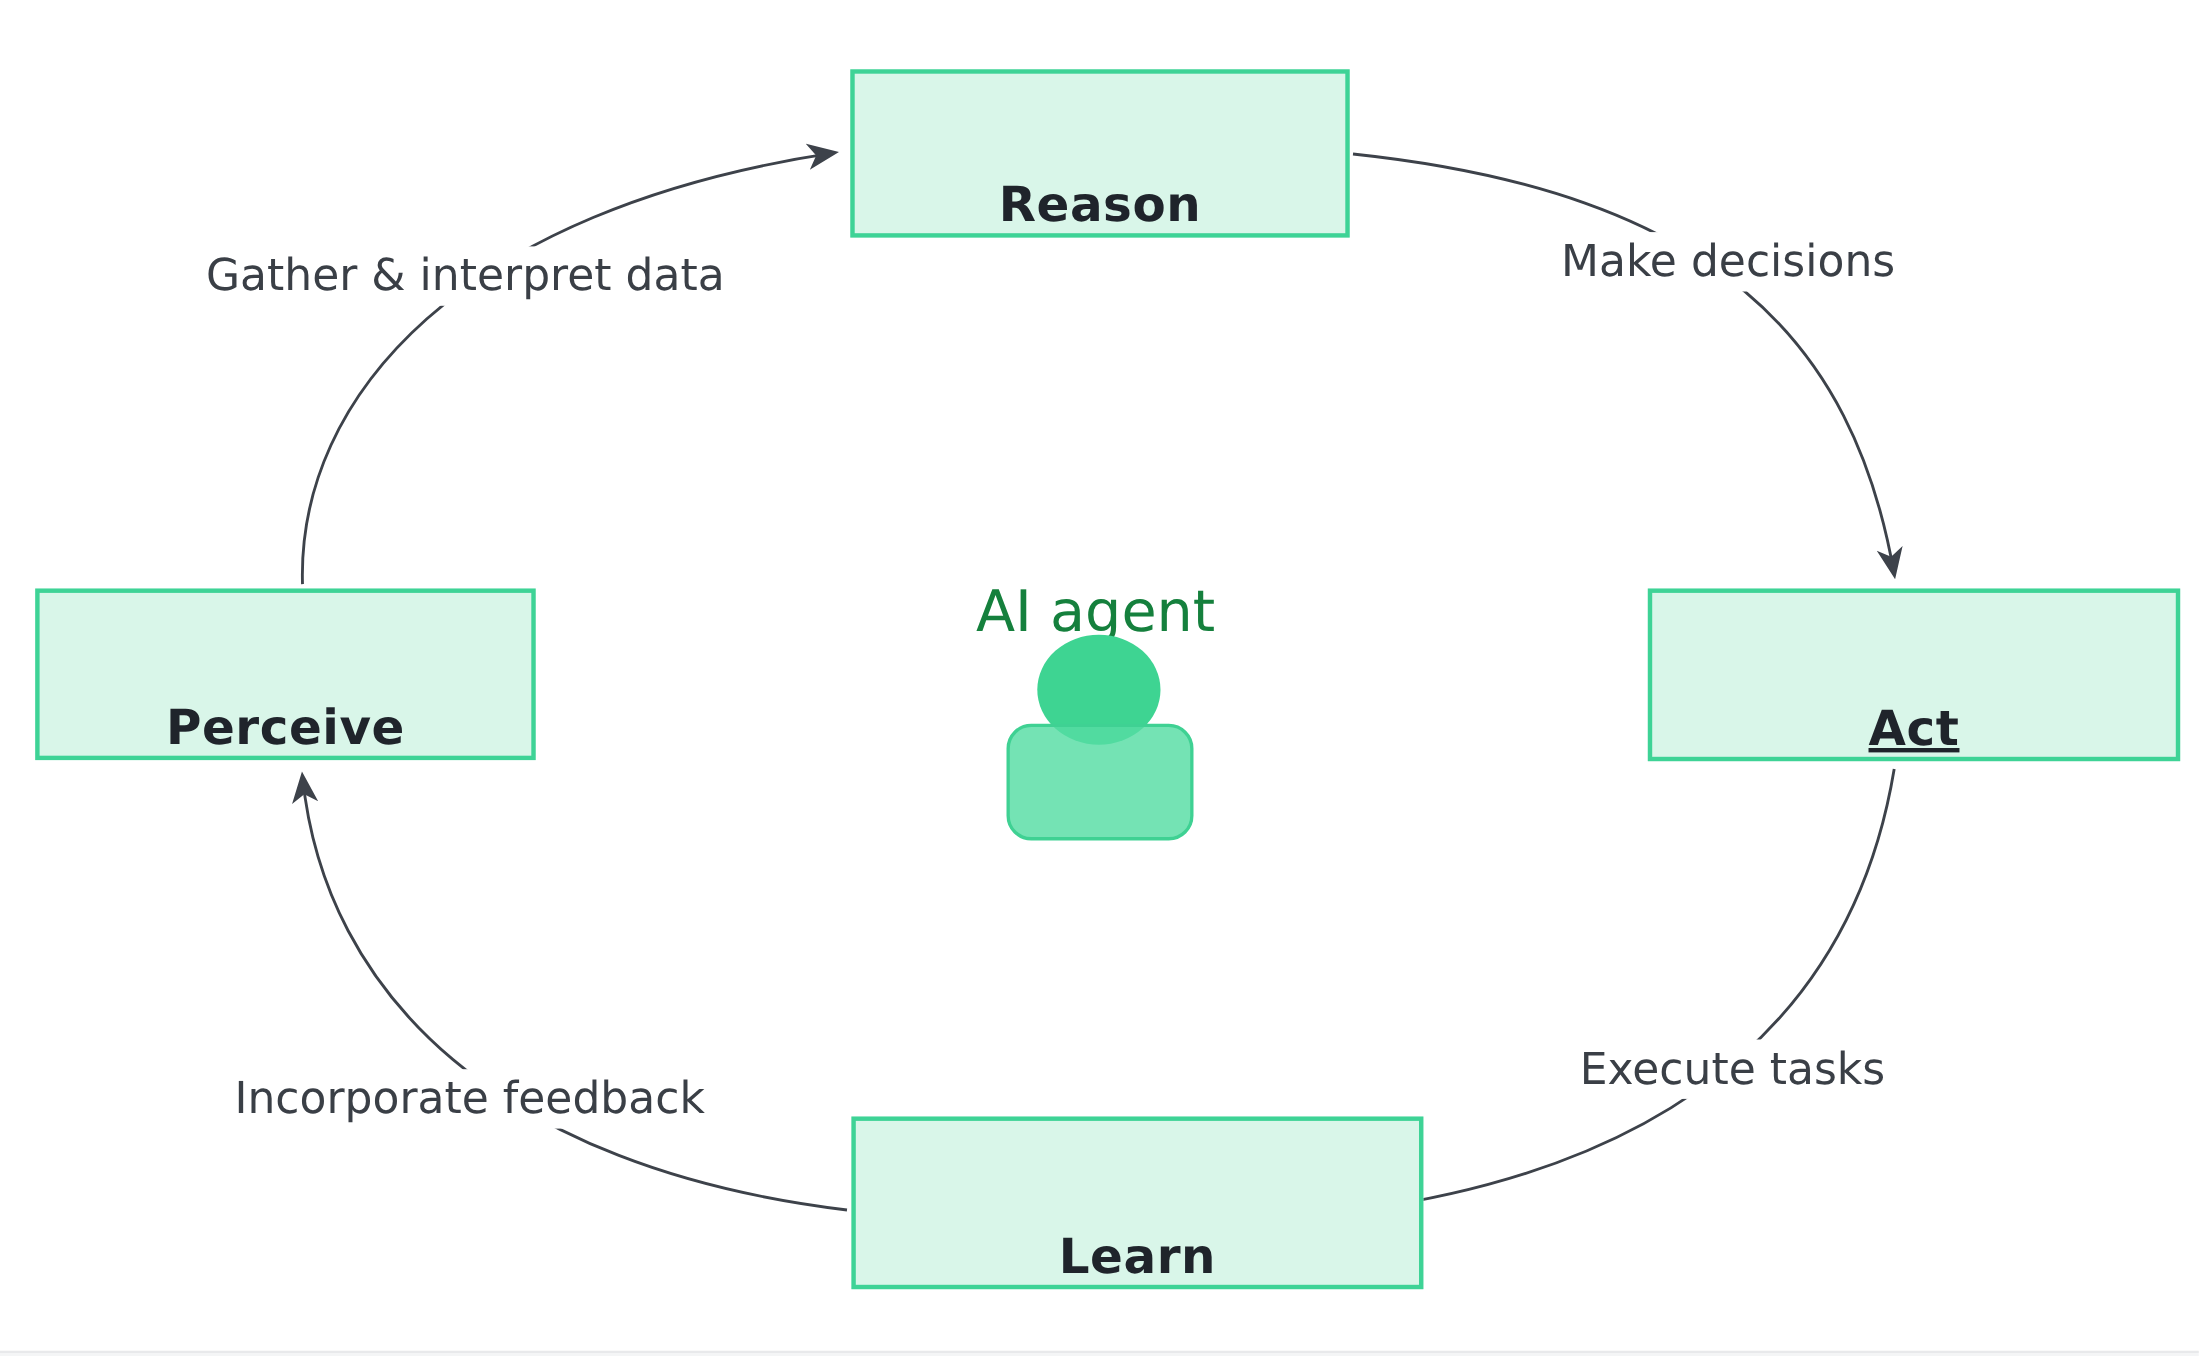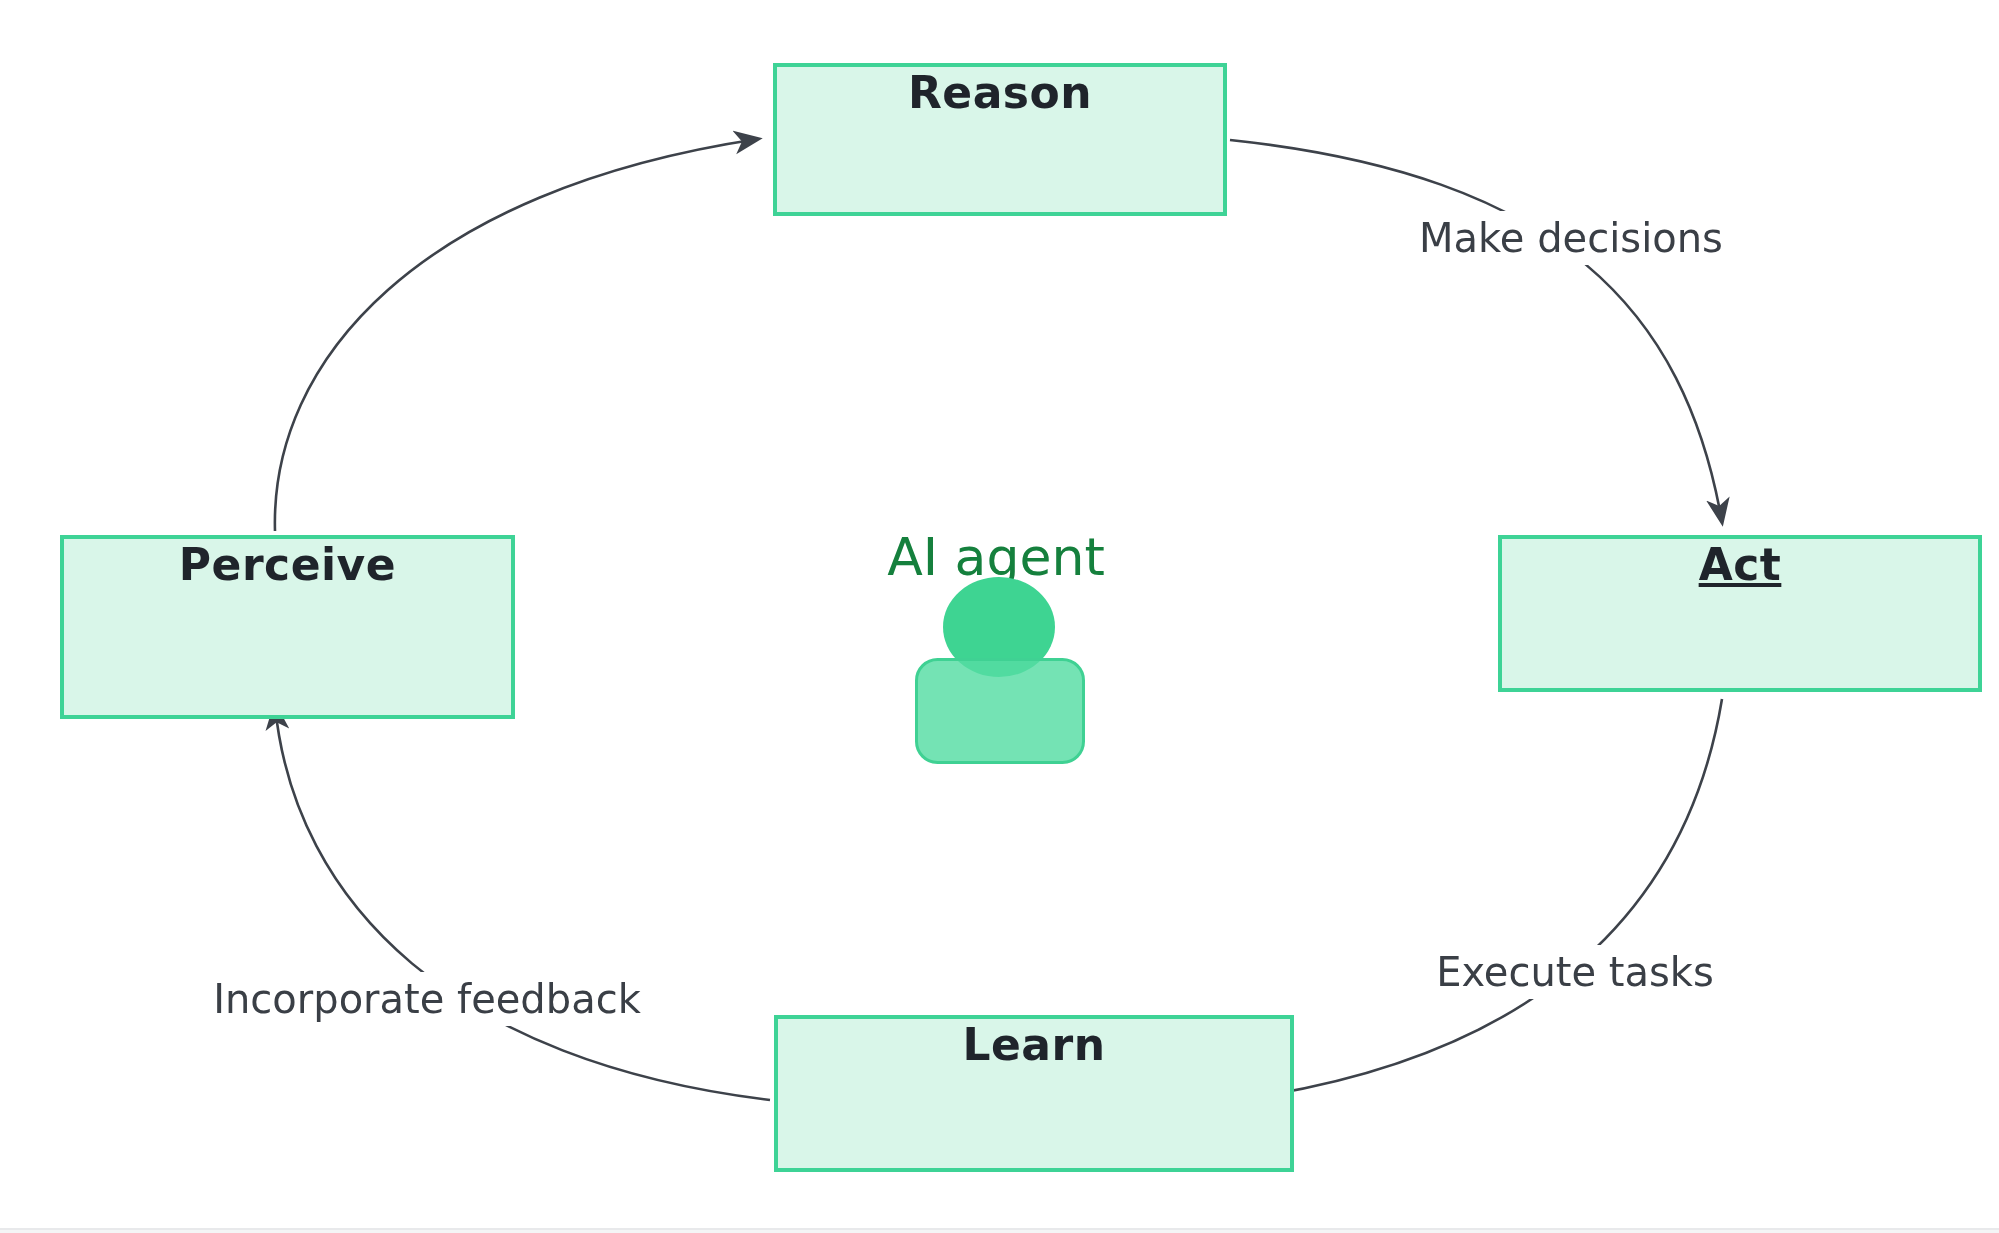--- a/index.html
+++ b/index.html
@@ -14,26 +14,26 @@
     --background:#ffffff;
   }
   *{margin:0;padding:0;box-sizing:border-box;}
   html,body{width:1999px;height:1233px;background:var(--background);
     font-family:"DejaVu Sans","Liberation Sans",sans-serif;}
   .canvas{position:relative;width:1999px;height:1233px;overflow:hidden;background:var(--background);}
   .arcs{position:absolute;left:0;top:0;width:1999px;height:1233px;}
   .arc{fill:none;stroke:var(--edge-line);stroke-width:2.6px;}
   .arrowhead{fill:var(--edge-line);}
   .node{
-    position:absolute;display:flex;align-items:flex-start;justify-content:center;
+    position:absolute;display:flex;align-items:flex-end;justify-content:center;
     background:var(--box-fill);border:4px solid var(--box-border);
     color:var(--box-text);font-size:44px;font-weight:700;letter-spacing:.5px;
   }
   .node-reason  {left:773px; top:63px;  width:454px; height:153px;}
-  .node-perceive{left:60px;  top:535px; width:455px; height:184px;}
+  .node-perceive{left:32px;  top:535px; width:455px; height:156px;}
   .node-act     {left:1498px;top:535px; width:484px; height:157px;text-decoration:underline;}
   .node-learn   {left:774px; top:1015px;width:520px; height:157px;}
   .edge-label{
     position:absolute;transform:translate(-50%,-50%);
     background:var(--background);padding:4px 14px;white-space:nowrap;
     color:var(--edge-text);font-size:40px;font-weight:400;
   }
   .el-gather     {left:423px; top:251px;}
   .el-make       {left:1571px;top:238px;}
   .el-execute    {left:1575px;top:972px;}
@@ -73,20 +73,21 @@
   <div class="node node-act">
     <span>Act</span>
   </div>
   <div class="node node-learn">
     <span>Learn</span>
   </div>
   <div class="node node-perceive">
     <span>Perceive</span>
   </div>
 
+  <div class="edge-label el-gather">Gather &amp; interpret data</div>
   <div class="edge-label el-make">Make decisions</div>
   <div class="edge-label el-execute">Execute tasks</div>
   <div class="edge-label el-incorporate">Incorporate feedback</div>
 
   <div class="center-title">AI agent</div>
 
   <svg class="agent-icon" width="190" height="200" viewBox="0 0 190 200" xmlns="http://www.w3.org/2000/svg">
     <ellipse class="head" cx="94" cy="57" rx="56" ry="50"></ellipse>
     <rect class="body" x="11.5" y="89.5" width="167" height="103" rx="21"></rect>
   </svg>

